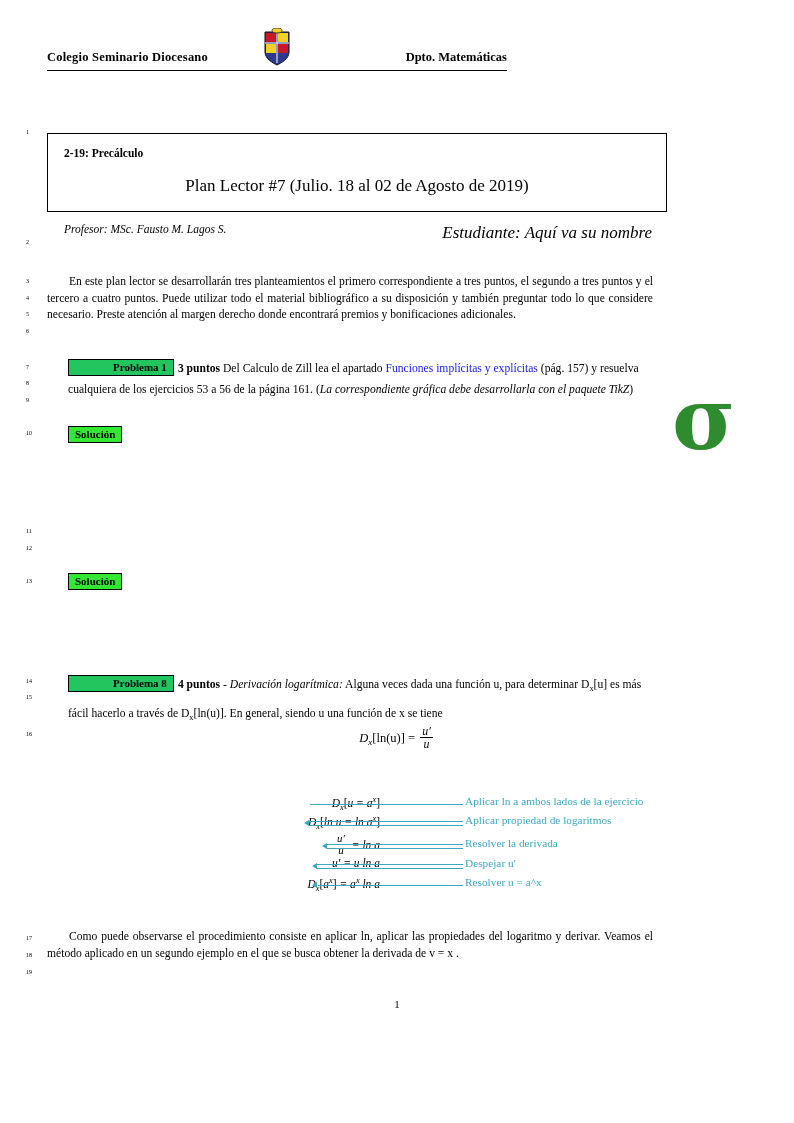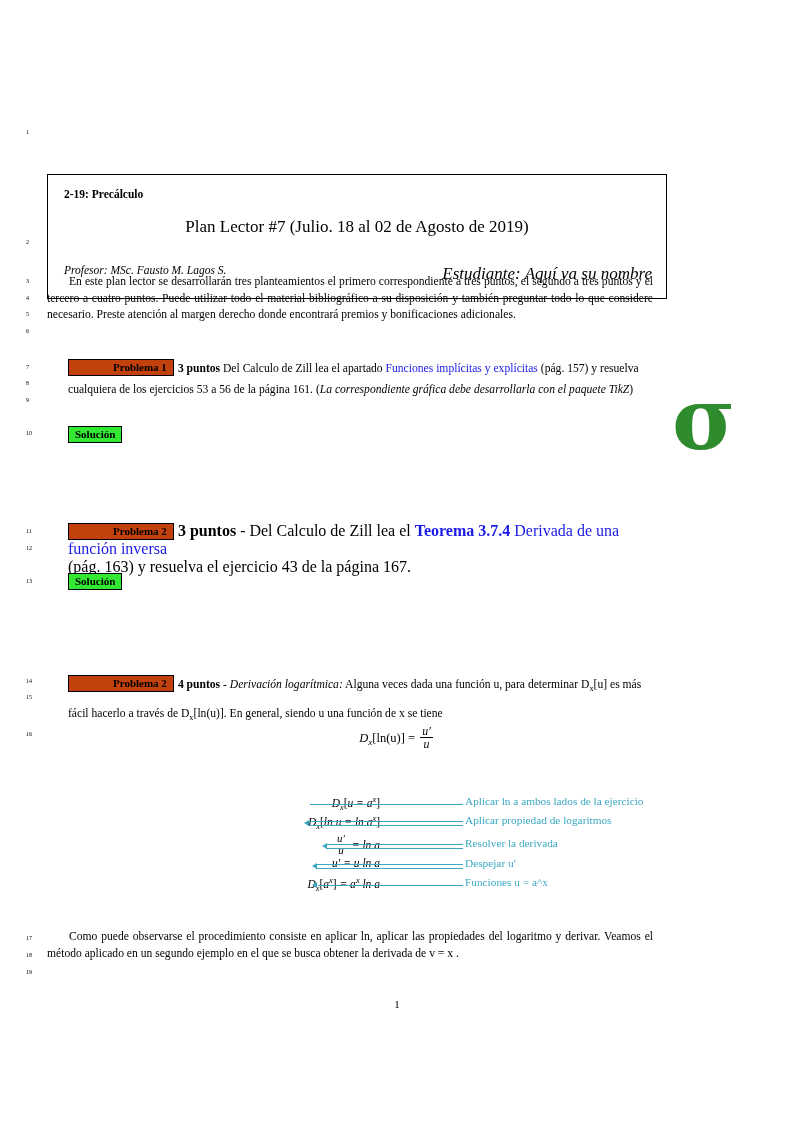--- a/index.html
+++ b/index.html
@@ -60,24 +60,23 @@
     width: 30px;
     height: 38px;
   }
 
   
   .titlebox {
     position: absolute;
     left: 47px;
     top: 133px;
     width: 620px;
-    height: 125px;
+    height: 79px;
     border: 1px solid #000;
     box-sizing: border-box;
-    margin-top: 41px;
   }
   .course {
     position: absolute;
     left: 16px;
     top: 13px;
     font-weight: bold;
     font-size: 11.5px;
   }
   .doc-title {
     position: absolute;
@@ -126,21 +125,21 @@
 
   .tag {
     display: inline-block;
     border: 1px solid #000;
     padding: 1px 6px 2px 6px;
     font-weight: bold;
     font-size: 11px;
     line-height: 12px;
     vertical-align: 1px;
   }
-  .tag-problem { background: #c2410c; padding-left: 44px; }
+  .tag-problem { background: #22c55e; padding-left: 44px; }
   .tag-sol { background: #32e832; }
 
   .blk { position: absolute; }
 
   .p1 { left: 68px; top: 358px; width: 585px; }
   .p1 .body { font-size: 11.6px; line-height: 20px; text-align: right; }
   .sol1 { left: 68px; top: 425px; }
   .p2 { left: 68px; top: 522px; width: 585px; }
   .sol2 { left: 68px; top: 572px; }
   .p3 { left: 68px; top: 672px; width: 585px; }
@@ -235,20 +234,37 @@
     font-size: 86px;
     line-height: 74px;
     font-weight: bold;
   }
 </style>
 </head>
 <body>
 
 <div class="page">
 
+  <div class="header">
+    <div class="header-left">Colegio Seminario Diocesano</div>
+    <div class="header-right">Dpto. Matemáticas</div>
+    <div class="header-rule"></div>
+    <div class="crest">
+      <svg width="30" height="38" viewBox="0 0 30 38">
+        <path d="M3 4 h24 v20 c0 7 -8 11 -12 13 c-4 -2 -12 -6 -12 -13 z" fill="#2b3a8f" stroke="#111" stroke-width="1"></path>
+        <path d="M15 5 v30" stroke="#fff" stroke-width="1"></path>
+        <path d="M3 15 h24" stroke="#fff" stroke-width="1"></path>
+        <rect x="4" y="5" width="10" height="9" fill="#c9182b"></rect>
+        <rect x="16" y="16" width="10" height="9" fill="#c9182b"></rect>
+        <rect x="16" y="5" width="10" height="9" fill="#f2d024"></rect>
+        <rect x="4" y="16" width="10" height="9" fill="#f2d024"></rect>
+        <ellipse cx="15" cy="2.5" rx="5" ry="2.5" fill="#f2d024" stroke="#111" stroke-width=".7"></ellipse>
+      </svg>
+    </div>
+  </div>
 
   <div class="titlebox">
     <div class="course">2-19: Precálculo</div>
     <div class="doc-title">Plan Lector #7 (Julio. 18 al 02 de Agosto de 2019)</div>
     <div class="prof">Profesor: MSc. Fausto M. Lagos S.</div>
     <div class="student">Estudiante: Aquí va su nombre</div>
   </div>
 
   <div class="lineno" style="top:129px">1</div>
   <div class="lineno" style="top:239px">2</div>
@@ -278,34 +294,26 @@
     <span class="tag tag-problem">Problema 1</span>
     <span class="body">
       <span class="bold">3 puntos</span>
       <span>Del Calculo de Zill lea el apartado </span><span class="blue">Funciones implícitas y explícitas</span><span> (pág. 157) y resuelva cualquiera de los ejercicios 53 a 56 de la página 161. (</span><span class="ital">La correspondiente gráfica debe desarrollarla con el paquete TikZ</span><span>)</span>
     </span>
   </div>
   <div class="blk sol1">
     <span class="tag tag-sol">Solución</span>
   </div>
 
-  <div class="blk p2">
-    <span class="tag tag-problem">Problema 2</span>
-    <span class="body">
-      <span class="bold">3 puntos</span>
-      <span>- Del Calculo de Zill lea el </span><span class="blue-b">Teorema 3.7.4</span><span class="blue"> Derivada de una función inversa</span><br>
-      <span>(pág. 163) y resuelva el ejercicio 43 de la página 167.</span>
-    </span>
-  </div>
   <div class="blk sol2">
     <span class="tag tag-sol">Solución</span>
   </div>
 
   <div class="blk p3">
-    <span class="tag tag-problem">Problema 2</span>
+    <span class="tag tag-problem">Problema 8</span>
     <span class="body" style="font-size:11.6px;line-height:25px">
       <span class="bold">4 puntos</span>
       <span>- </span><span class="ital">Derivación logarítmica:</span><span> Alguna veces dada una función u, para determinar D</span><sub class="small math mathup">x</sub><span>[u] es más fácil hacerlo a través de D</span><sub class="small math mathup">x</sub><span>[ln(u)]. En general, siendo u una función de x se tiene</span>
     </span>
   </div>
 
   <div class="disp-eq" style="top:726px">
     <span class="math">D</span><sub class="small math">x</sub><span class="math mathup">[ln(u)] =</span>
     <span class="frac">
       <span class="num math">u′</span>
@@ -346,21 +354,21 @@
       <span class="arrow" style="left:36px;top:7px;width:147px"></span>
       <span class="arrow" style="left:36px;top:11px;width:147px"></span>
       <span class="arrowhead" style="left:32px;top:6px;"></span>
       <span class="deriv-note"><span>Despejar u′</span></span>
     </div>
 
     <div class="deriv-row">
       <span class="deriv-lhs math">D<sub class="small">x</sub><span class="mathup">[</span>a<sup class="small">x</sup><span class="mathup">]</span> = a<sup class="small">x</sup> ln a</span>
       <span class="arrow" style="left:38px;top:9px;width:145px"></span>
       <span class="arrowhead" style="left:32px;top:6px;"></span>
-      <span class="deriv-note">Funciones u = a^x</span>
+      <span class="deriv-note">Resolver u = a^x</span>
     </div>
 
   </div>
 
   <div class="para closing">
     <span class="indent"></span><span>Como puede observarse el procedimiento consiste en aplicar ln, aplicar las propiedades del logaritmo y derivar. Veamos el método aplicado en un segundo ejemplo en el que se busca obtener la derivada de v = x   .</span>
   </div>
 
   <div class="sigma">σ</div>
 

